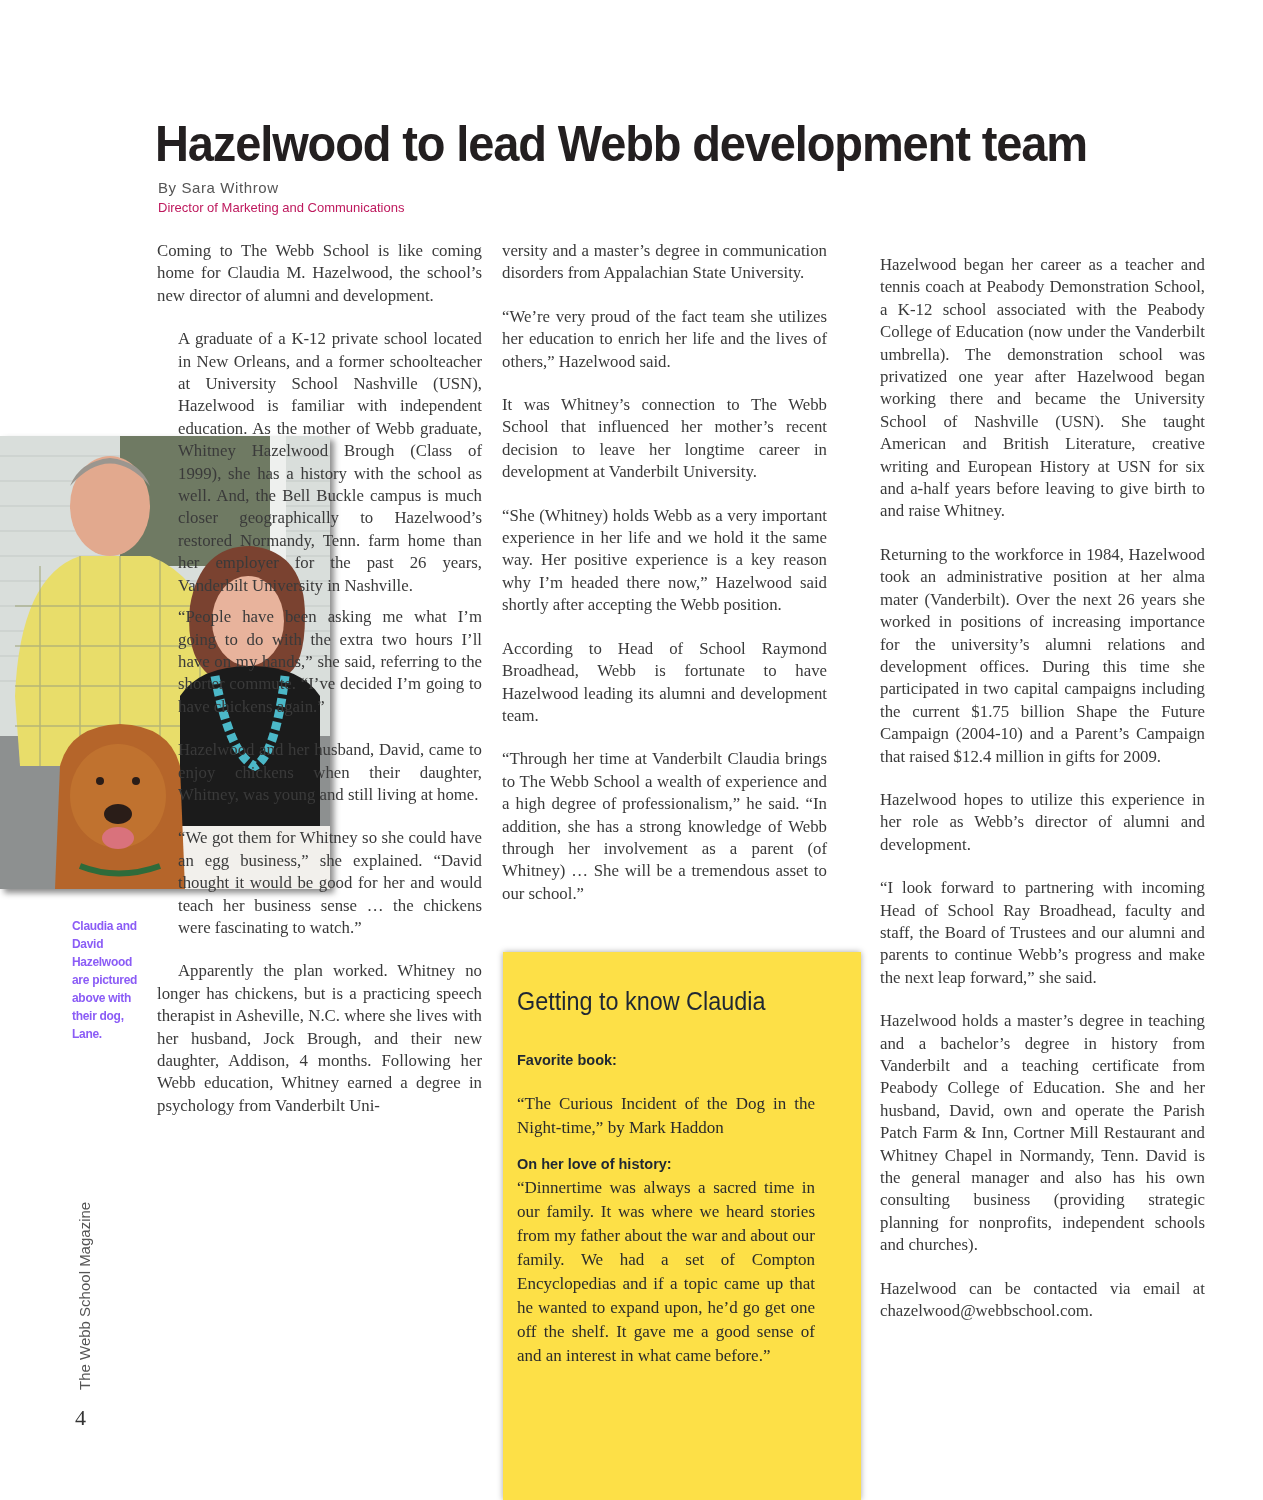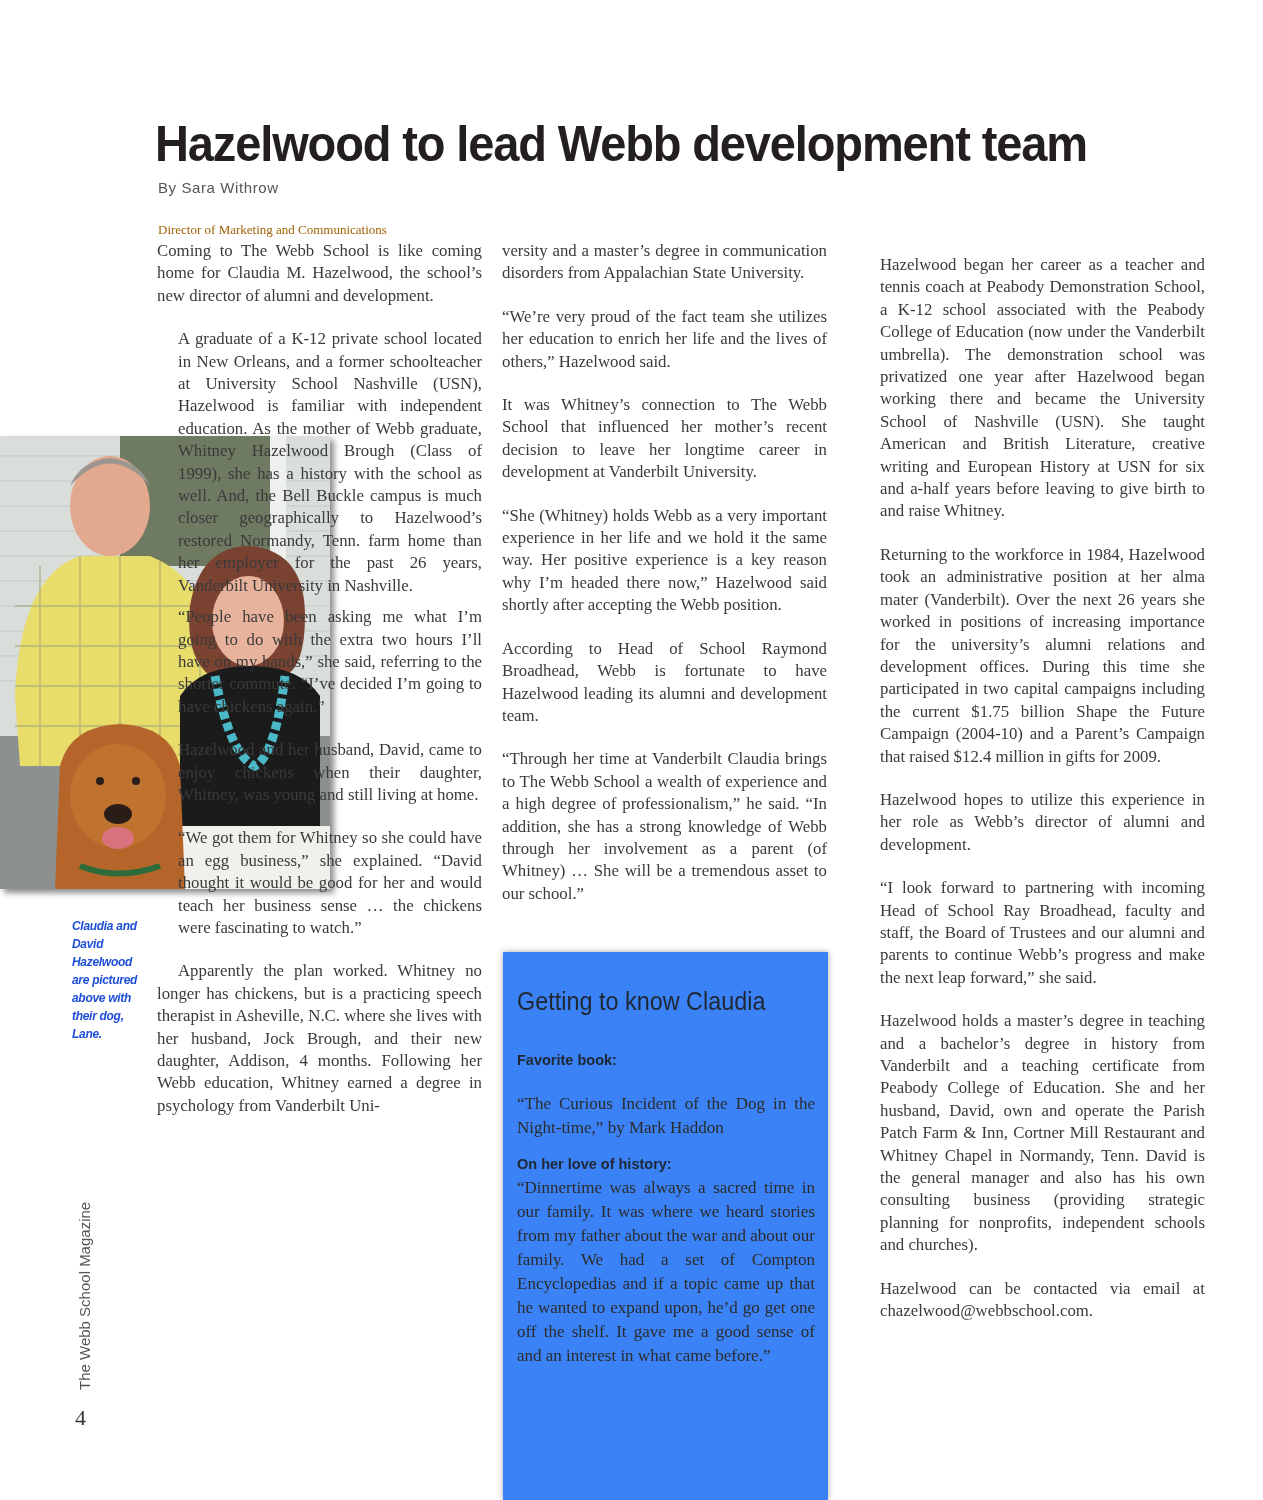--- a/index.html
+++ b/index.html
@@ -9,42 +9,42 @@
       font-family: "Liberation Sans", sans-serif; font-weight: bold;
       font-size: 50px; line-height: 64px; letter-spacing: -1.2px; color: #231f20;
       white-space: nowrap; transform: scaleX(0.94); transform-origin: left top;
     }
     .byline {
       position: absolute; left: 158px; top: 179px;
       font-family: Liberation Sans, sans-serif; font-size: 15px; color: #555; letter-spacing: 0.6px;
     }
     .bytitle {
       position: absolute; left: 158px; top: 200px;
-      font-family: Liberation Serif, serif; font-size: 13px; color: #a16207; margin-top: 22px;
+      font-family: Liberation Sans, sans-serif; font-size: 13px; color: #be185d;
     }
     .col {
       position: absolute; width: 325px;
       font-family: "Liberation Serif", serif; font-size: 16.8px; line-height: 22.4px;
       color: #3a3a3a; text-align: justify; hyphens: auto;
     }
     .col p { margin: 0 0 21px 0; }
     .col1 { left: 157px; top: 240px; }
     .col2 { left: 502px; top: 240px; }
     .col3 { left: 880px; top: 254px; }
     .photo-float { float: left; width: 190px; height: 503px; margin-left: -157px; }
     .photo-float.spacer { height: 0; }
     .photo {
       position: absolute; left: 0; top: 436px; width: 330px; height: 453px;
       box-shadow: 4px 4px 6px rgba(0,0,0,0.45);
       overflow: hidden; background: #dfe4e0;
     }
     .caption {
       position: absolute; left: 72px; top: 917px; width: 72px;
       font-family: "Liberation Sans", sans-serif; font-weight: bold; font-size: 12px;
-      line-height: 18px; color: #1d4ed8; letter-spacing: -0.3px; font-style: italic;
+      line-height: 18px; color: #8b5cf6; letter-spacing: -0.3px;
     }
     .sidebar-box {
       position: absolute; left: 503px; top: 952px; width: 325px; height: 548px;
       background: #94afd7; box-shadow: 0 0 6px rgba(0,0,0,0.35);
     }
     .sidebar-title {
       position: absolute; left: 14px; top: 34px;
       font-family: "Liberation Sans", sans-serif; font-size: 26px; color: #1f2733;
       transform: scaleX(0.9); transform-origin: left top; white-space: nowrap;
     }
@@ -140,21 +140,21 @@
 
 <div class="col col2">
   <p>versity and a master’s degree in communication disorders from Appalachian State University.</p>
   <p>“We’re very proud of the fact team she utilizes her education to enrich her life and the lives of others,” Hazelwood said.</p>
   <p>It was Whitney’s connection to The Webb School that influenced her mother’s recent decision to leave her longtime career in development at Vanderbilt University.</p>
   <p>“She (Whitney) holds Webb as a very important experience in her life and we hold it the same way. Her positive experience is a key reason why I’m headed there now,” Hazelwood said shortly after accepting the Webb position.</p>
   <p>According to Head of School Raymond Broadhead, Webb is fortunate to have Hazelwood leading its alumni and development team.</p>
   <p>“Through her time at Vanderbilt Claudia brings to The Webb School a wealth of experience and a high degree of professionalism,” he said. “In addition, she has a strong knowledge of Webb through her involvement as a parent (of Whitney) … She will be a tremendous asset to our school.”</p>
 </div>
 
-<div class="sidebar-box" style="background: #3b82f6;">
+<div class="sidebar-box" style="background: #fde047; padding-left: 33px;">
   <div class="sidebar-title">Getting to know Claudia</div>
   <div class="sb-head" style="top:100px;">Favorite book:</div>
   <div class="sb-body" style="top:120px;margin-top:20px;">“The Curious Incident of the Dog in the Night-time,” by Mark Haddon</div>
   <div class="sb-head" style="top:204px;">On her love of history:</div>
   <div class="sb-body" style="top:224px;">“Dinnertime was always a sacred time in our family. It was where we heard stories from my father about the war and about our family. We had a set of Compton Encyclopedias and if a topic came up that he wanted to expand upon, he’d go get one off the shelf. It gave me a good sense of and an interest in what came before.”</div>
 </div>
 
 <div class="col col3">
   <p>Hazelwood began her career as a teacher and tennis coach at Peabody Demonstration School, a K-12 school associated with the Peabody College of Education (now under the Vanderbilt umbrella). The demonstration school was privatized one year after Hazelwood began working there and became the University School of Nashville (USN). She taught American and British Literature, creative writing and European History at USN for six and a-half years before leaving to give birth to and raise Whitney.</p>
   <p>Returning to the workforce in 1984, Hazelwood took an administrative position at her alma mater (Vanderbilt). Over the next 26 years she worked in positions of increasing importance for the university’s alumni relations and development offices. During this time she participated in two capital campaigns including the current $1.75 billion Shape the Future Campaign (2004-10) and a Parent’s Campaign that raised $12.4 million in gifts for 2009.</p>

